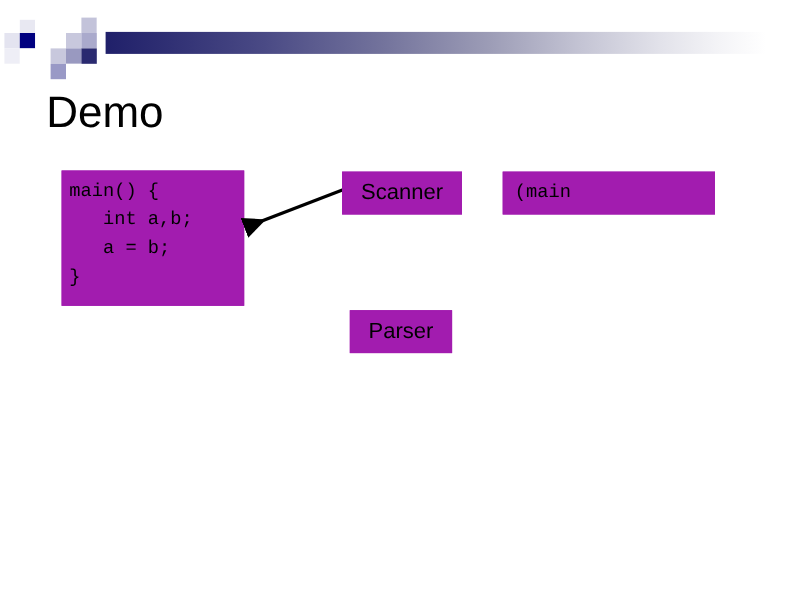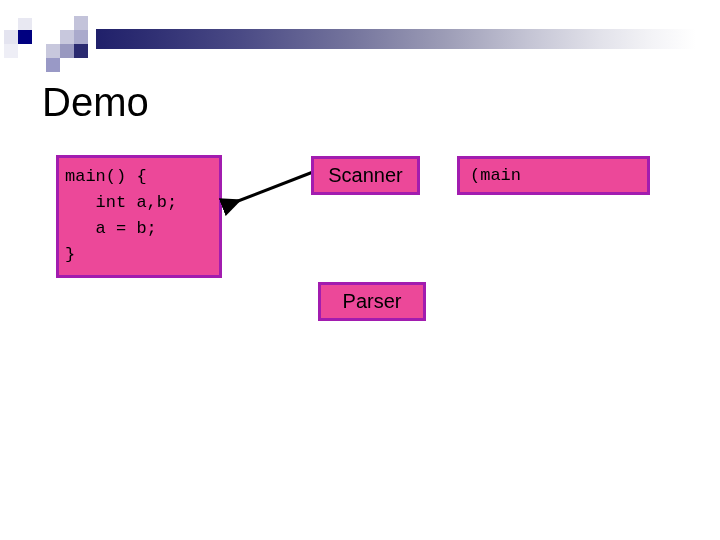--- a/index.html
+++ b/index.html
@@ -68,22 +68,22 @@
   #diagram {
     position: absolute;
     left: 0; top: 0;
     width: 720px;
     height: 540px;
   }
 
   .dbox {
     position: absolute;
     box-sizing: border-box;
-    border: 3px solid #a21caf;
-    background: #ec4899;
+    border: 1px solid #a21caf;
+    background: #a21caf;
     color: #000000;
   }
 
   #code-box {
     left: 56px;
     top: 139px;
     width: 166px;
     height: 123px;
     padding: 6px 0 0 6px;
   }
@@ -109,21 +109,21 @@
     left: 311px;
     top: 140px;
     width: 109px;
     height: 39px;
     align-items: center;
   }
 
   #parser-box {
     left: 318px;
     top: 266px;
-    width: 108px;
+    width: 93px;
     height: 39px;
   }
 
   #token-stream-box {
     left: 457px;
     top: 140px;
     width: 193px;
     height: 39px;
     display: flex;
     align-items: center;

